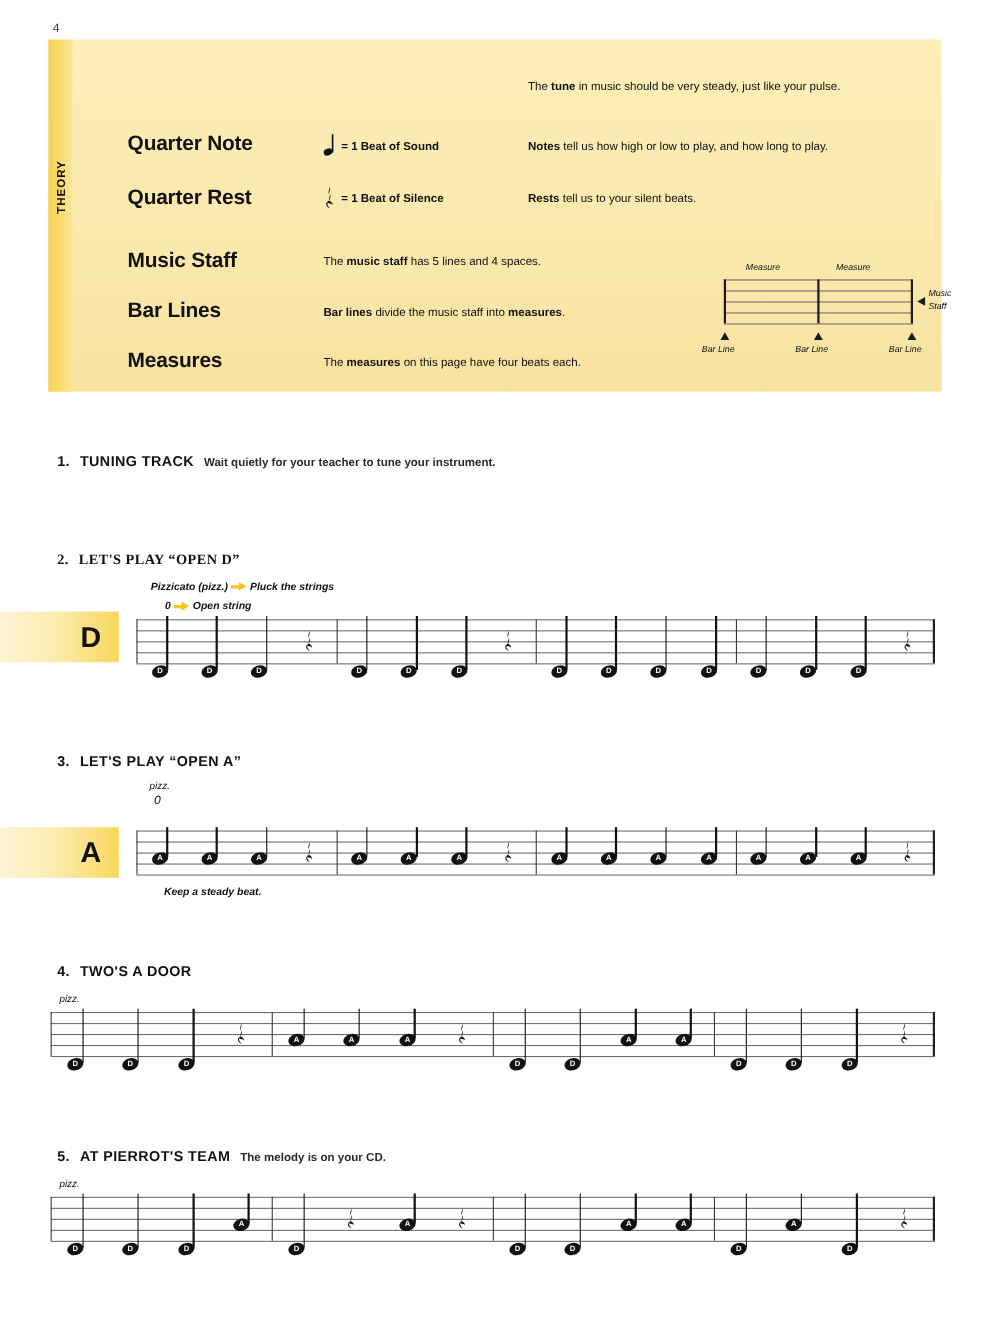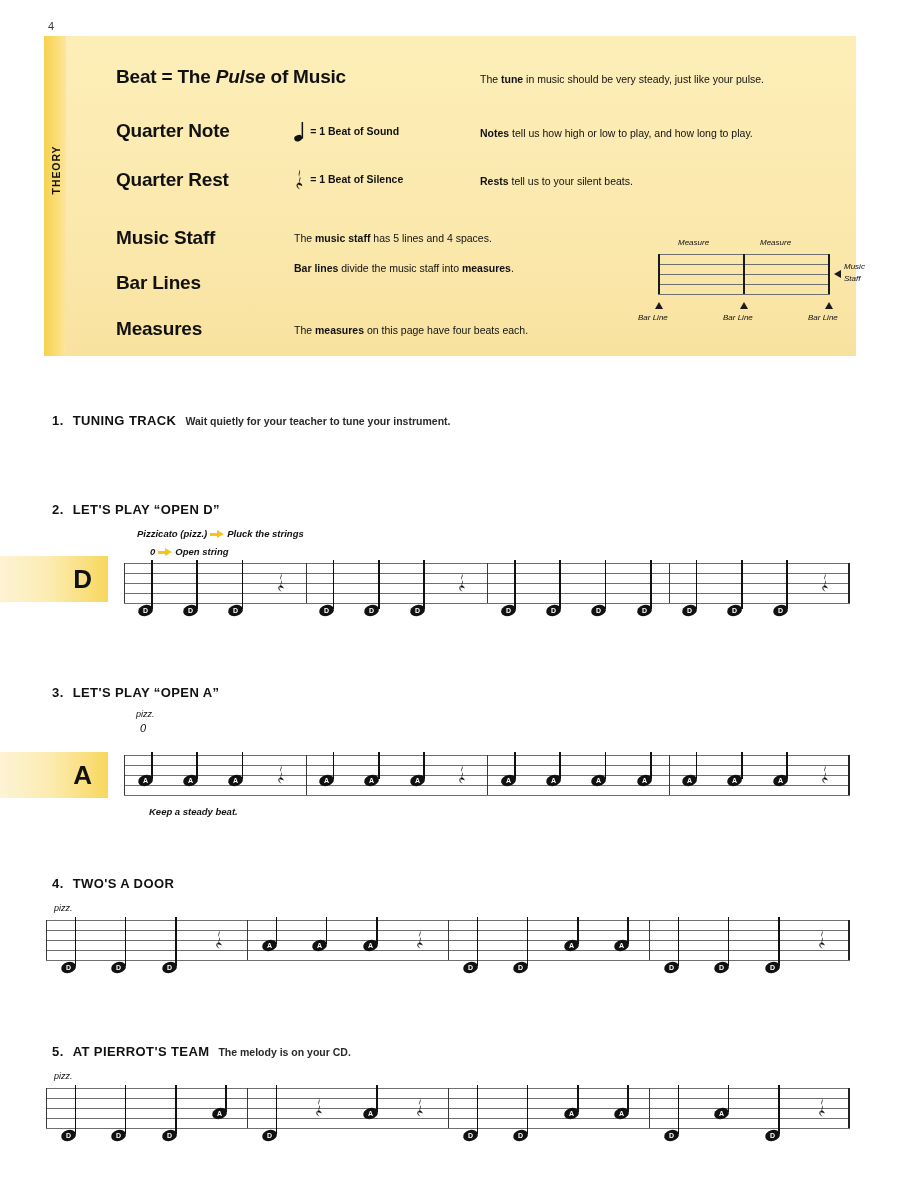--- a/index.html
+++ b/index.html
@@ -150,23 +150,20 @@
 <body>
 
 <div class="page-num">4</div>
 
 <div class="theory-box">
   <div class="theory-tab"></div>
   <div class="theory-tab-label">THEORY</div>
 
   <div class="theory-rows">
 
-    <div class="tterm" style="top:30px;">
-      <span>Beat = The </span><span class="ital">Pulse</span><span> of Music</span>
-    </div>
     <div class="tdesc" style="left:414px; top:37px;">
       <span>The </span><b>tune</b><span> in music should be very steady, just like your pulse.</span>
     </div>
 
     <div class="tterm" style="top:84px;">Quarter Note</div>
     <div class="tsym" style="left:228px; top:85px;">
       <span class="glyph-qnote">
         <svg width="12" height="22" viewBox="0 0 12 22">
           <ellipse cx="4.2" cy="17.2" rx="4.1" ry="3.1" fill="#111" transform="rotate(-18 4.2 17.2)"></ellipse>
           <rect x="7.6" y="1" width="1.5" height="16.6" fill="#111"></rect>
@@ -193,21 +190,21 @@
     <div class="tdesc" style="left:414px; top:139px;">
       <b>Rests</b><span> tell us to your silent beats.</span>
     </div>
 
     <div class="tterm" style="top:191px;">Music Staff</div>
     <div class="tdesc" style="left:228px; top:196px;">
       <span>The </span><b>music staff</b><span> has 5 lines and 4 spaces.</span>
     </div>
 
     <div class="tterm" style="top:236px;">Bar Lines</div>
-    <div class="tdesc" style="left:228px; top:226px;">
+    <div class="tdesc" style="left:228px; top:242px;">
       <b>Bar lines</b><span> divide the music staff into </span><b>measures</b><span>.</span>
     </div>
 
     <div class="tterm" style="top:282px;">Measures</div>
     <div class="tdesc" style="left:228px; top:288px;">
       <span>The </span><b>measures</b><span> on this page have four beats each.</span>
     </div>
 
     <div class="staff-diagram">
       <div class="sd-label" style="left:40px; top:6px;">Measure</div>
@@ -237,21 +234,21 @@
       <div class="sd-label" style="left:206px; top:42px;">Staff</div>
     </div>
 
   </div>
 </div>
 
 <div class="ex-head" style="left:52px; top:411px;">
   <span class="ex-num">1.</span><span class="ex-title">TUNING TRACK</span><span class="ex-sub">Wait quietly for your teacher to tune your instrument.</span>
 </div>
 
-<div class="ex-head" style="left:52px; top:500px;">
+<div class="ex-head" style="left:52px; top:500px;font-family:Liberation Serif, serif;">
   <span class="ex-num">2.</span><span class="ex-title">LET'S PLAY “OPEN D”</span>
 </div>
 
 <div class="annot" style="left:137px; top:528px;">
   <span>Pizzicato (pizz.)</span><span class="arrow-yellow"></span><span>Pluck the strings</span>
 </div>
 <div class="annot" style="left:150px; top:546px;">
   <span>0</span><span class="arrow-yellow"></span><span>Open string</span>
 </div>
 

